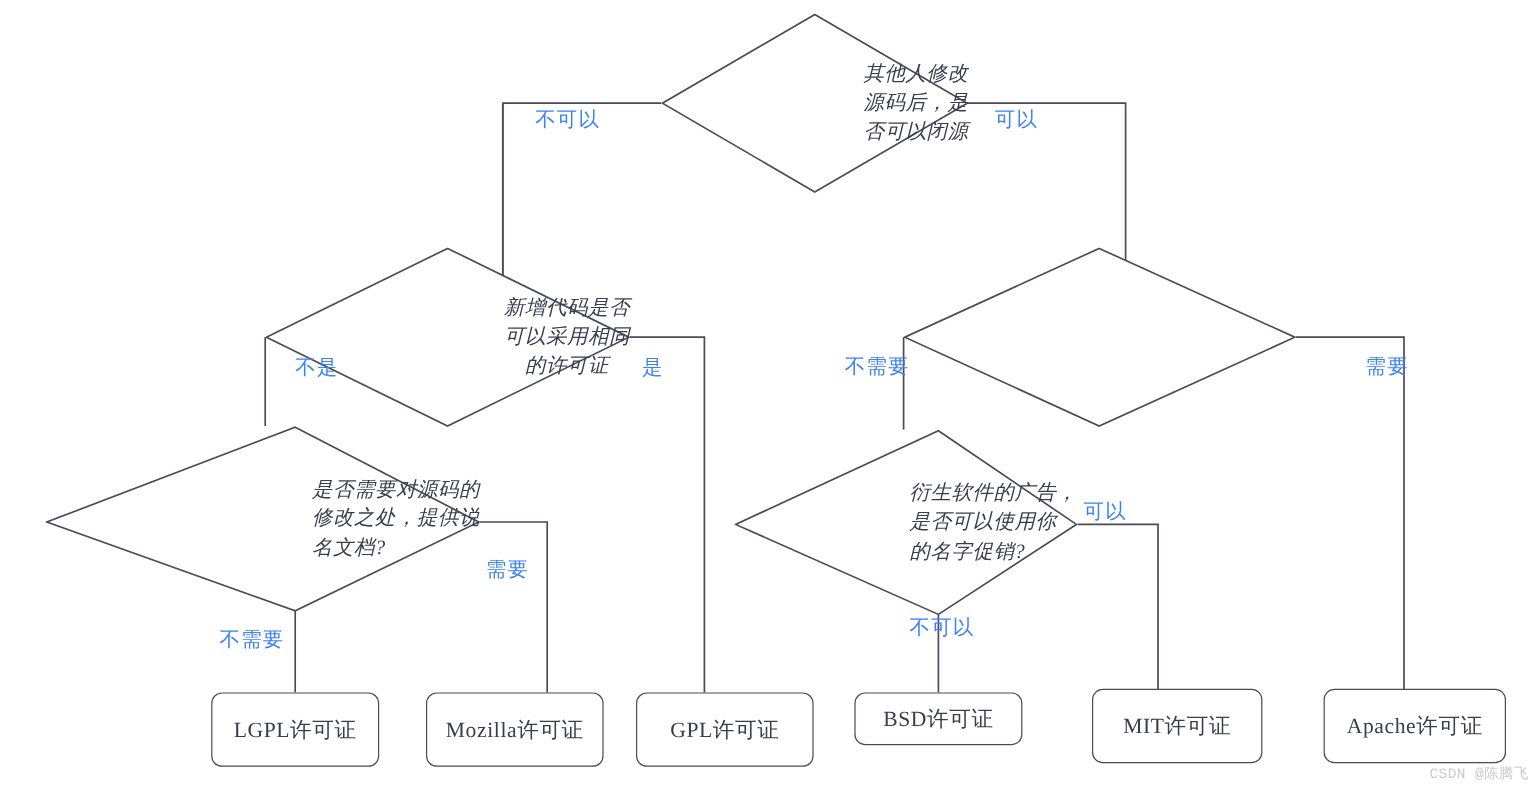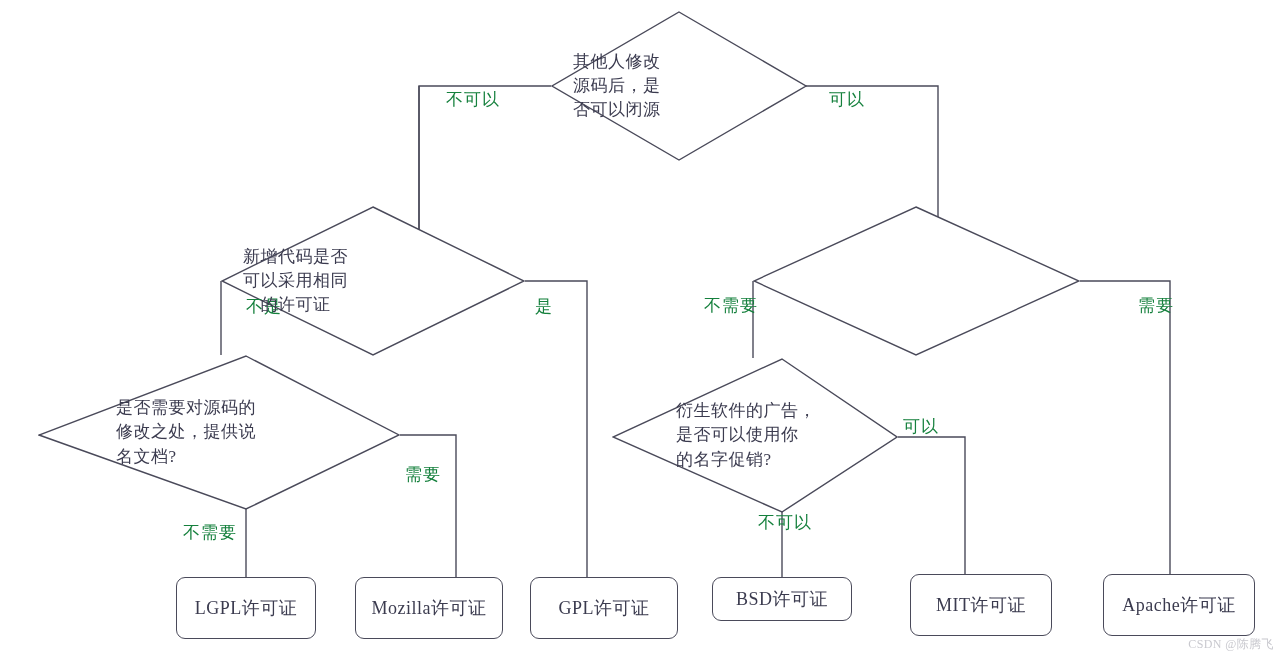--- a/index.html
+++ b/index.html
@@ -25,21 +25,22 @@
     pointer-events: none;
   }
   .node {
     position: absolute;
     box-sizing: border-box;
   }
   
   .diamond {
     display: flex;
     align-items: center;
-    justify-content: flex-start;
+    justify-content: flex-end;
+    font-style: italic;
   }
   .diamond .shape {
     position: absolute;
     left: 0;
     top: 0;
     width: 100%;
     height: 100%;
   }
   .diamond .dlabel {
     position: relative;
@@ -61,34 +62,34 @@
     align-items: center;
     justify-content: center;
     color: #3b3b4f;
     font-size: 18px;
     letter-spacing: 0.5px;
     white-space: nowrap;
   }
   
   .edgelabel {
     position: absolute;
-    color: #15803d;
+    color: #3b82f6;
     font-size: 17px;
     letter-spacing: 1px;
     white-space: nowrap;
     background: transparent;
   }
   
   #watermark {
     position: absolute;
     right: 6px;
     bottom: 4px;
     color: #c9c9cf;
     font-size: 12px;
-    font-family: Liberation Serif, serif;
+    font-family: Liberation Mono, monospace;
     letter-spacing: 0.4px;
     white-space: nowrap;
     margin-left: 36px;
   }
 </style>
 </head>
 <body>
 
 <div id="canvas">
 

